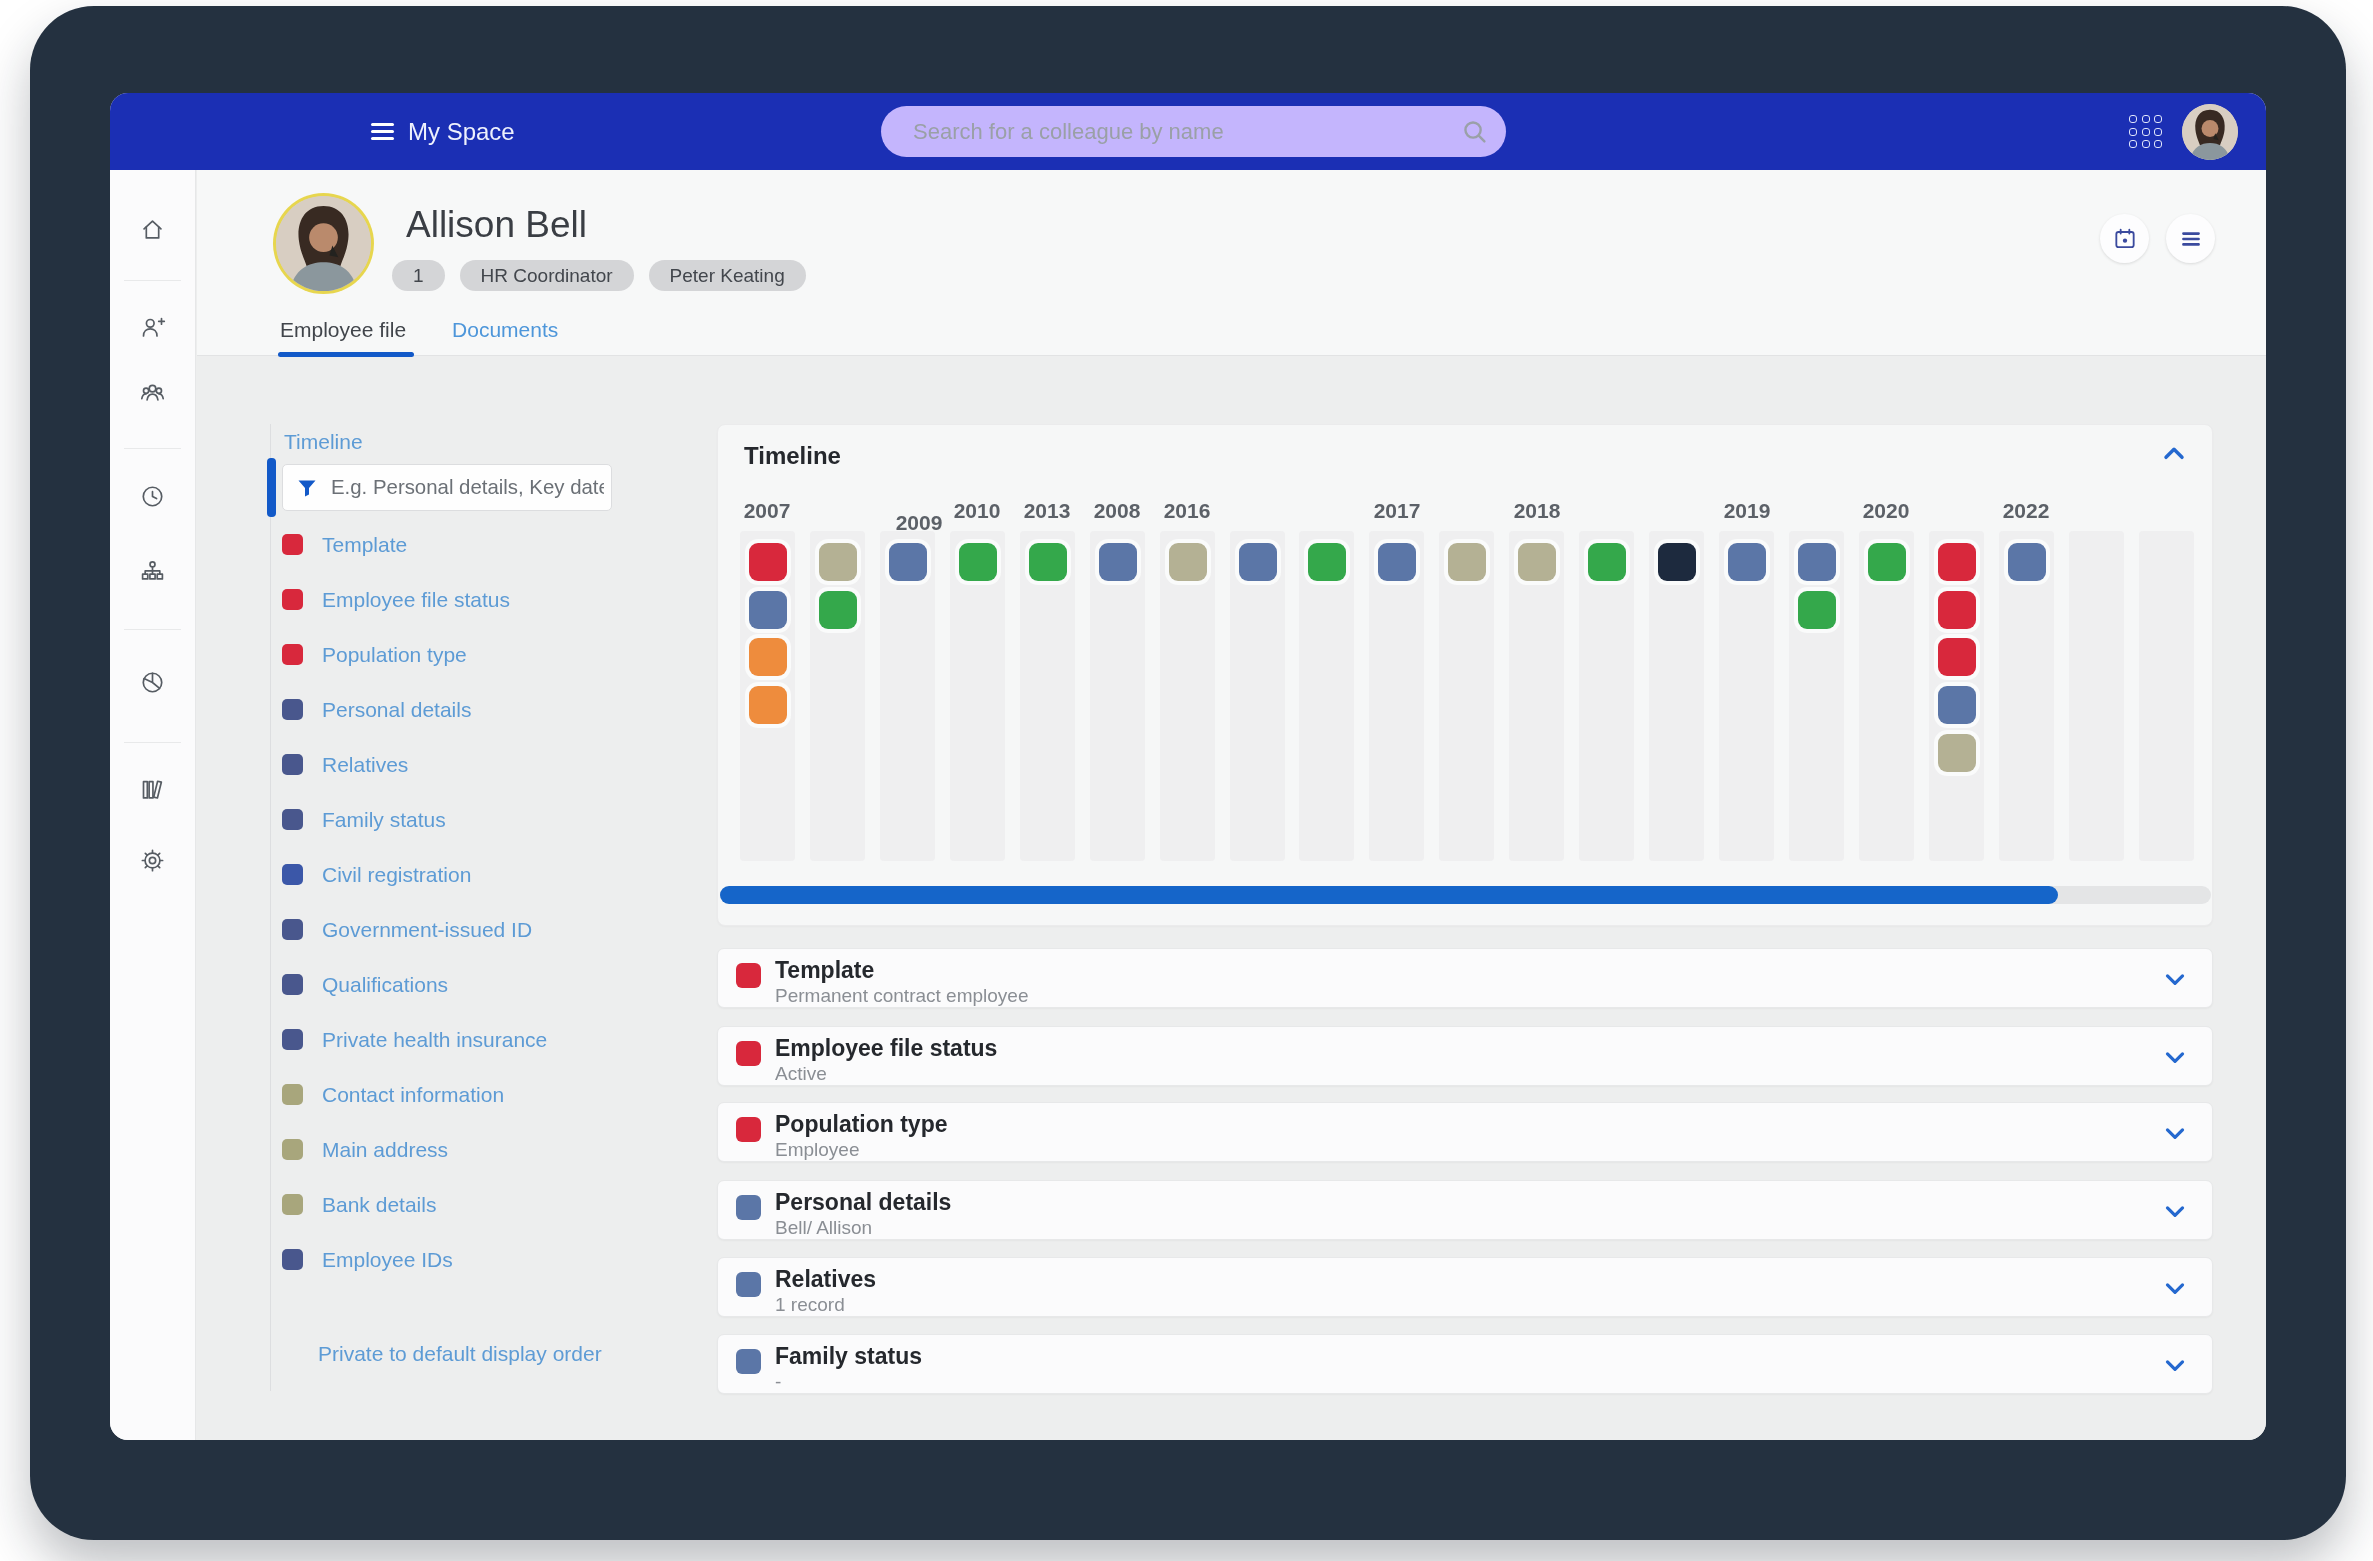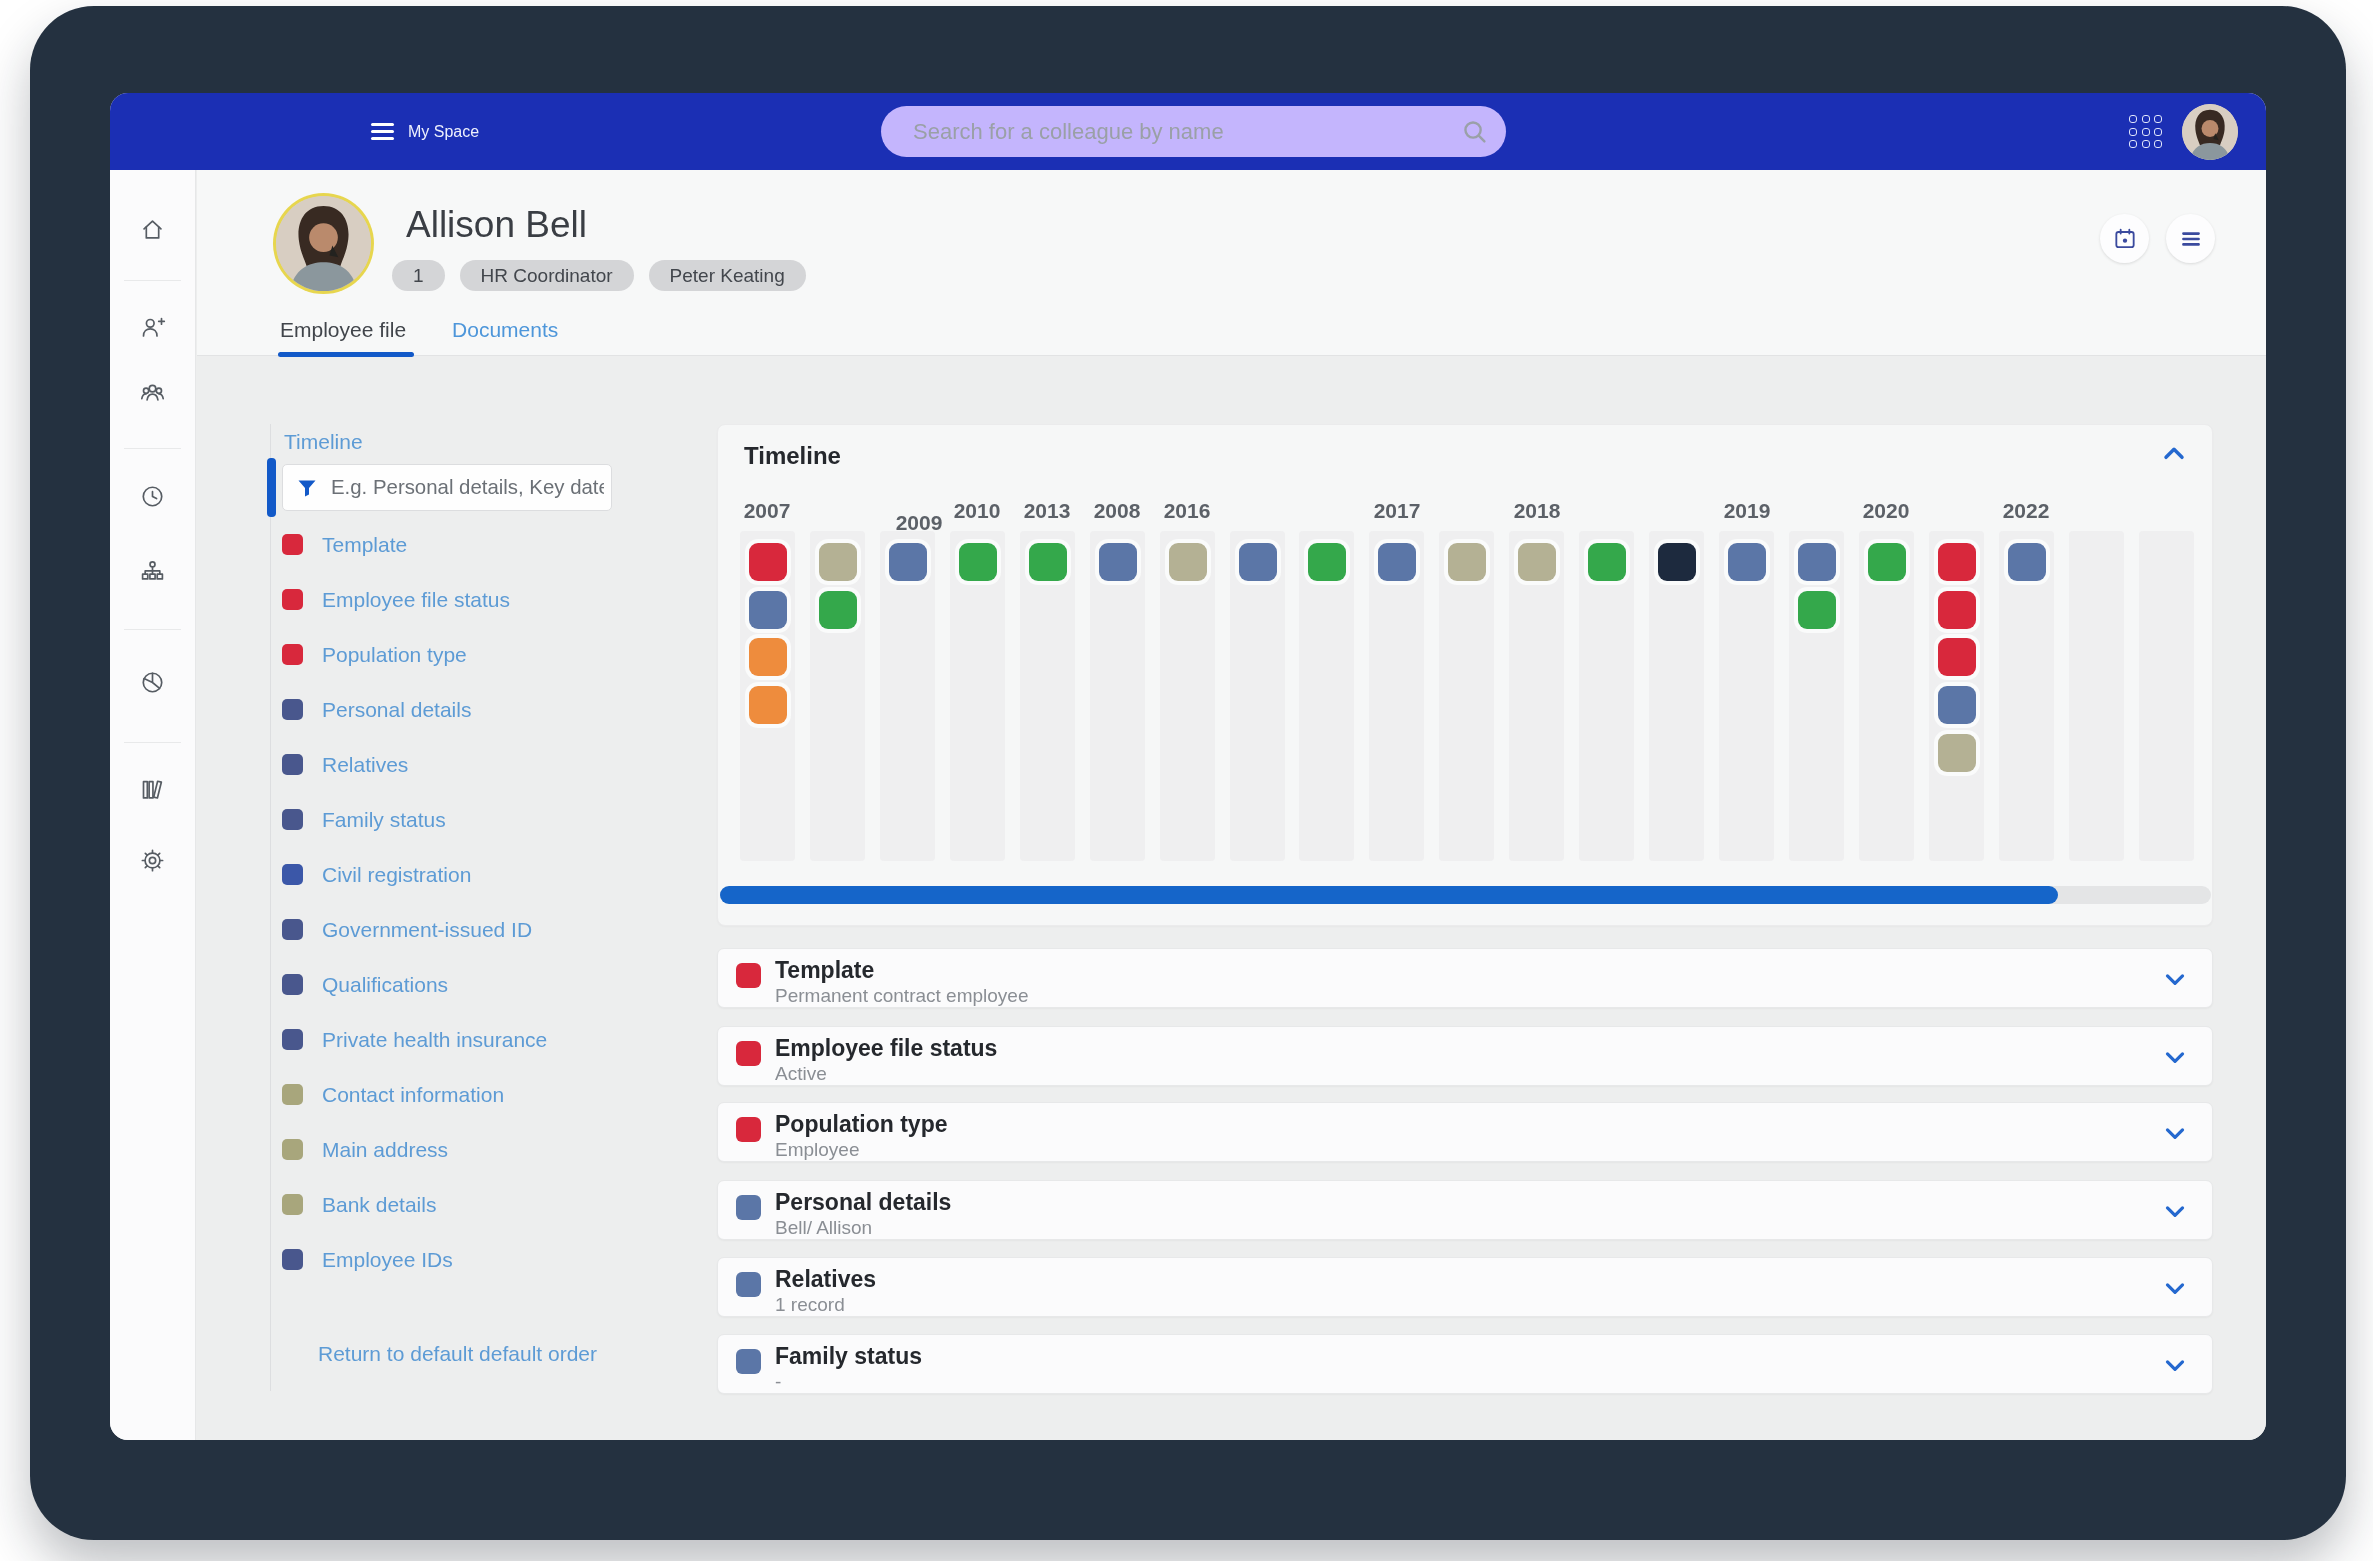--- a/index.html
+++ b/index.html
@@ -11,21 +11,21 @@
   .bezel{position:absolute;left:30px;top:6px;width:2316px;height:1534px;background:#243140;
     border-radius:64px;box-shadow:0 26px 50px rgba(20,30,40,.28);}
   .screen{position:absolute;left:80px;top:87px;width:2156px;height:1347px;border-radius:18px;
     background:#EDEEEE;overflow:hidden;}
 
   
   .topbar{position:absolute;left:0;top:0;right:0;height:77px;background:#1B2FB4;}
   .menu-btn{position:absolute;left:255px;top:0;height:77px;display:flex;align-items:center;gap:14px;
     background:none;border:none;}
   .hamb i{display:block;width:23px;height:3px;background:#fff;border-radius:2px;margin:4px 0;}
-  .menu-label{color:#EEF1FD;font-size:16px;}
+  .menu-label{color:#EEF1FD;font-size:24px;}
   .search-pill{position:absolute;left:771px;top:13px;width:625px;height:51px;background:#c4b5fd;border-radius:27px;}
   .search-input{position:absolute;left:30px;top:0;width:542px;height:100%;border:none;outline:none;
     background:transparent;font-size:22px;color:#3C4043;}
   .search-input::placeholder{color:#9AA0A6;}
   .search-ic{position:absolute;right:17px;top:11px;width:29px;height:29px;}
   .search-ic svg{width:29px;height:29px;}
   .apps-btn{position:absolute;left:2016px;top:18px;width:42px;height:42px;background:none;border:none;padding:3px;}
   .apps-grid{display:grid;grid-template-columns:repeat(3,1fr);gap:4px;width:34px;height:34px;}
   .apps-grid i{width:8px;height:8px;border:1.6px solid #DFE5FB;border-radius:3px;}
   .avatar-sm{position:absolute;left:2072px;top:11px;width:56px;height:56px;border-radius:50%;overflow:hidden;
@@ -297,21 +297,21 @@
             </div>
             <div class="fitem">
               <span class="sw" style="background: rgb(168, 166, 124);"></span>
               <span class="lb">Bank details</span>
             </div>
             <div class="fitem">
               <span class="sw" style="background: rgb(73, 87, 141);"></span>
               <span class="lb">Employee IDs</span>
             </div>
           </div>
-        <a class="reset-link">Return to default default order</a>
+        <a class="reset-link">Private to default display order</a>
       </aside>
 
       <section class="tl-panel">
         <h2 class="tl-title">Timeline</h2>
         <button class="tl-collapse">
           <svg viewBox="0 0 24 24" fill="none" stroke="#2468CF" stroke-width="2.6" stroke-linecap="round" stroke-linejoin="round">
             <path d="M6 14.5 L12 8.5 L18 14.5"></path>
             </svg>
         </button>
         <div id="tl-years">

